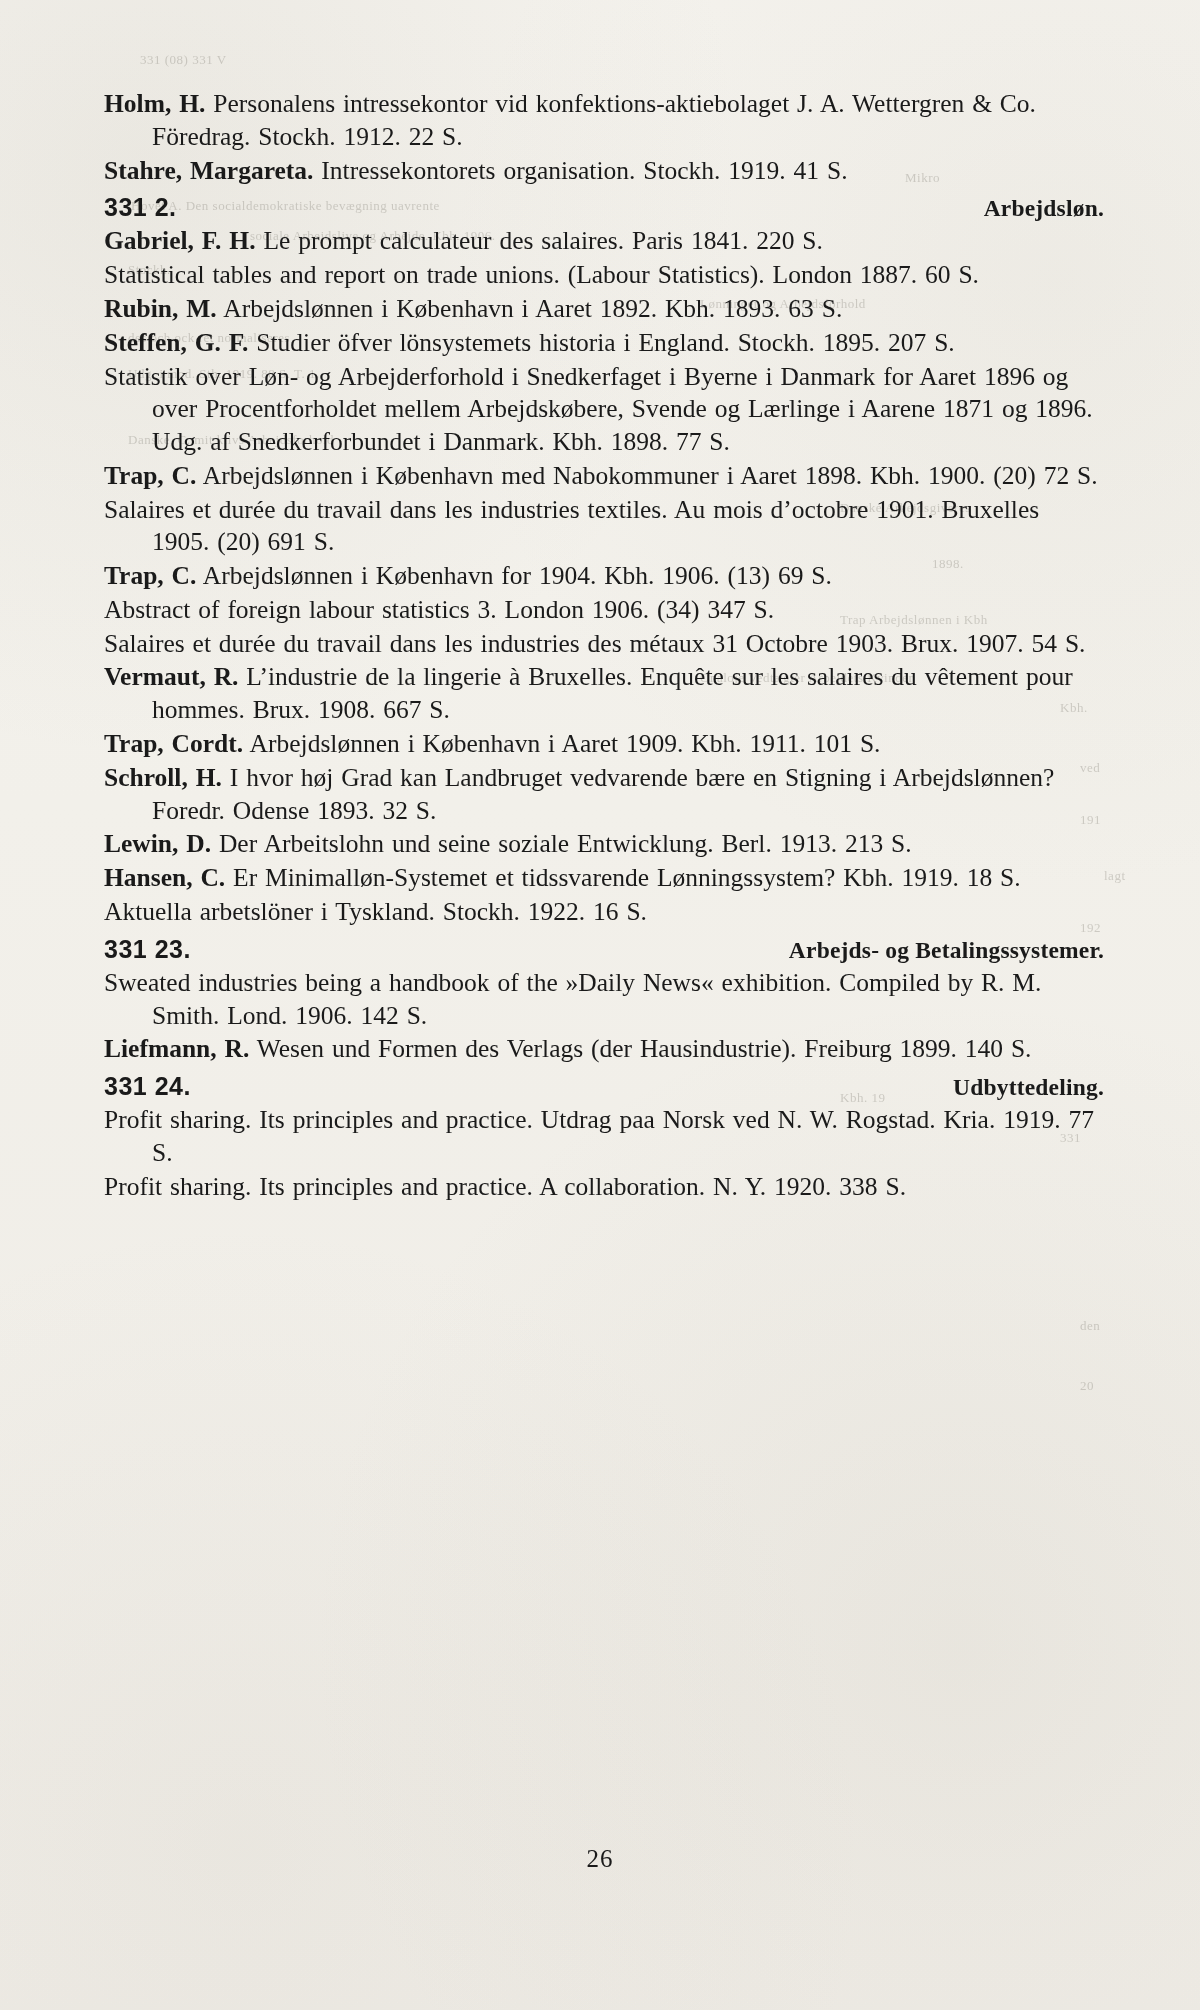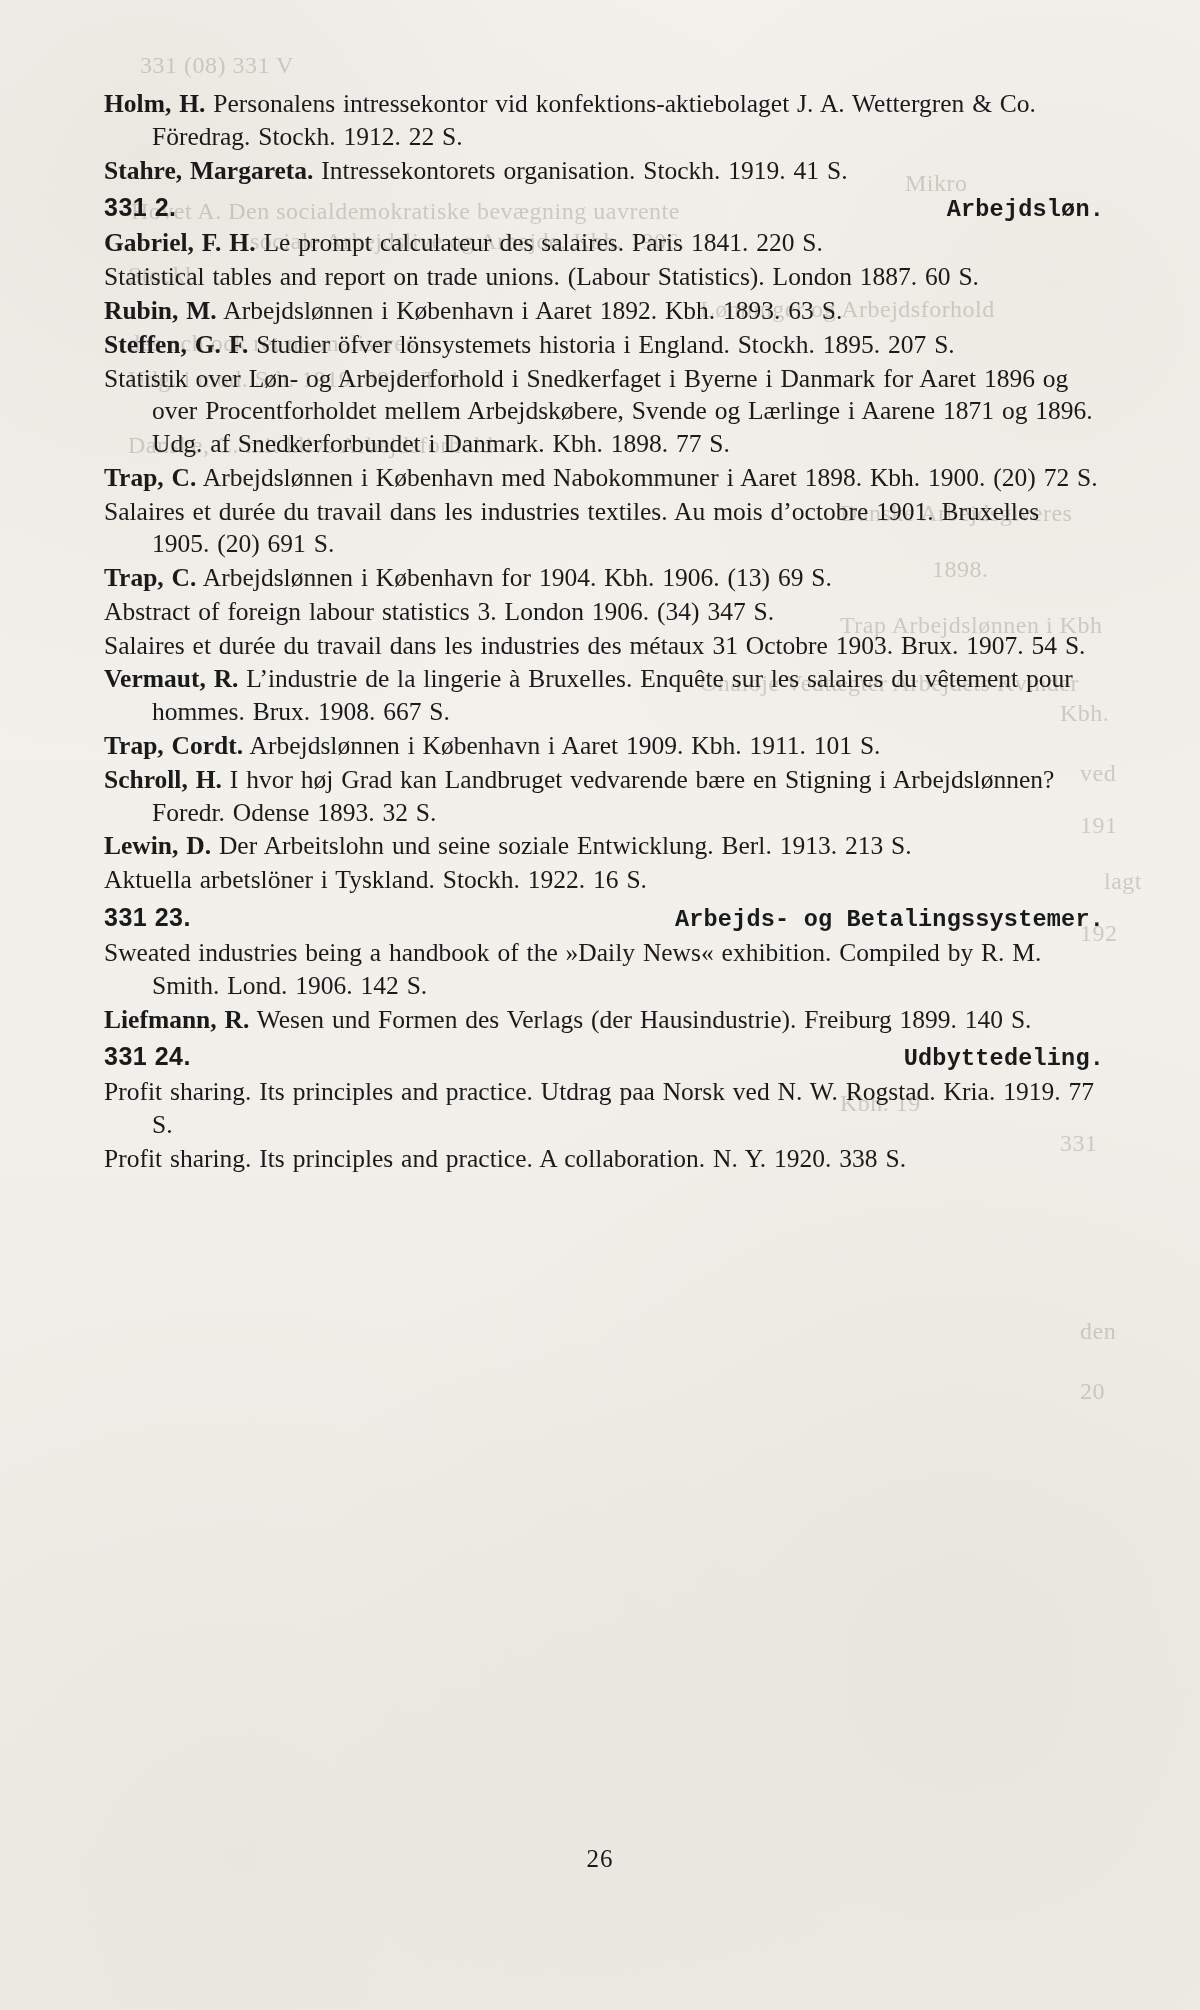--- a/index.html
+++ b/index.html
@@ -28,21 +28,21 @@
     pointer-events: none;
   }
   .page {
     position: absolute;
     inset: 0;
   }
   .bleed {
     position: absolute;
     font-family: "Liberation Serif", serif;
     color: rgba(120,115,105,0.30);
-    font-size: 24px;
+    font-size: 13px;
     letter-spacing: 0.5px;
     white-space: nowrap;
     pointer-events: none;
   }
   .content {
     position: absolute;
     left: 104px;
     top: 88px;
     width: 1000px;
   }
@@ -67,21 +67,21 @@
     justify-content: space-between;
     align-items: baseline;
     margin: 4px 0 2px 0;
   }
   .sec .num {
     font-weight: bold;
     letter-spacing: 0.5px;
   }
   .sec .cap {
     font-weight: bold;
-    font-family: Liberation Mono, monospace;
+    font-family: Liberation Serif, serif;
     font-size: 23.5px;
     letter-spacing: 0.2px;
   }
   .sec .num {
     font-family: "Liberation Sans", sans-serif;
     font-size: 25px;
   }
   .folio {
     position: absolute;
     left: 0;
@@ -141,20 +141,21 @@
       <p class="entry wide"><span>Statistik over Løn- og Arbejderforhold i Snedkerfaget i Byerne i Danmark for Aaret 1896 og over Procentforholdet mellem Arbejdskøbere, Svende og Lærlinge i Aarene 1871 og 1896. Udg. af Snedkerforbundet i Danmark. Kbh. 1898. 77 S.</span></p>
       <p class="entry wide"><b>Trap, C.</b><span> Arbejdslønnen i København med Nabokommuner i Aaret 1898. Kbh. 1900. (20) 72 S.</span></p>
       <p class="entry wide"><span>Salaires et durée du travail dans les industries textiles. Au mois d’octobre 1901. Bruxelles 1905. (20) 691 S.</span></p>
       <p class="entry wide"><b>Trap, C.</b><span> Arbejdslønnen i København for 1904. Kbh. 1906. (13) 69 S.</span></p>
       <p class="entry wide"><span>Abstract of foreign labour statistics 3. London 1906. (34) 347 S.</span></p>
       <p class="entry wide"><span>Salaires et durée du travail dans les industries des métaux 31 Octobre 1903. Brux. 1907. 54 S.</span></p>
       <p class="entry wide"><b>Vermaut, R.</b><span> L’industrie de la lingerie à Bruxelles. Enquête sur les salaires du vêtement pour hommes. Brux. 1908. 667 S.</span></p>
       <p class="entry wide"><b>Trap, Cordt.</b><span> Arbejdslønnen i København i Aaret 1909. Kbh. 1911. 101 S.</span></p>
       <p class="entry wide"><b>Schroll, H.</b><span> I hvor høj Grad kan Landbruget vedvarende bære en Stigning i Arbejdslønnen? Foredr. Odense 1893. 32 S.</span></p>
       <p class="entry wide"><b>Lewin, D.</b><span> Der Arbeitslohn und seine soziale Entwicklung. Berl. 1913. 213 S.</span></p>
+      <p class="entry wide"><b>Hansen, C.</b><span> Er Minimalløn-Systemet et tidssvarende Lønningssystem? Kbh. 1919. 18 S.</span></p>
       <p class="entry wide"><span>Aktuella arbetslöner i Tyskland. Stockh. 1922. 16 S.</span></p>
       <div class="sec">
         <span class="num">331 23.</span>
         <span class="cap">Arbejds- og Betalingssystemer.</span>
       </div>
       <p class="entry wide"><span>Sweated industries being a handbook of the »Daily News« exhibition. Compiled by R. M. Smith. Lond. 1906. 142 S.</span></p>
       <p class="entry wide"><b>Liefmann, R.</b><span> Wesen und Formen des Verlags (der Hausindustrie). Freiburg 1899. 140 S.</span></p>
       <div class="sec">
         <span class="num">331 24.</span>
         <span class="cap">Udbyttedeling.</span>

